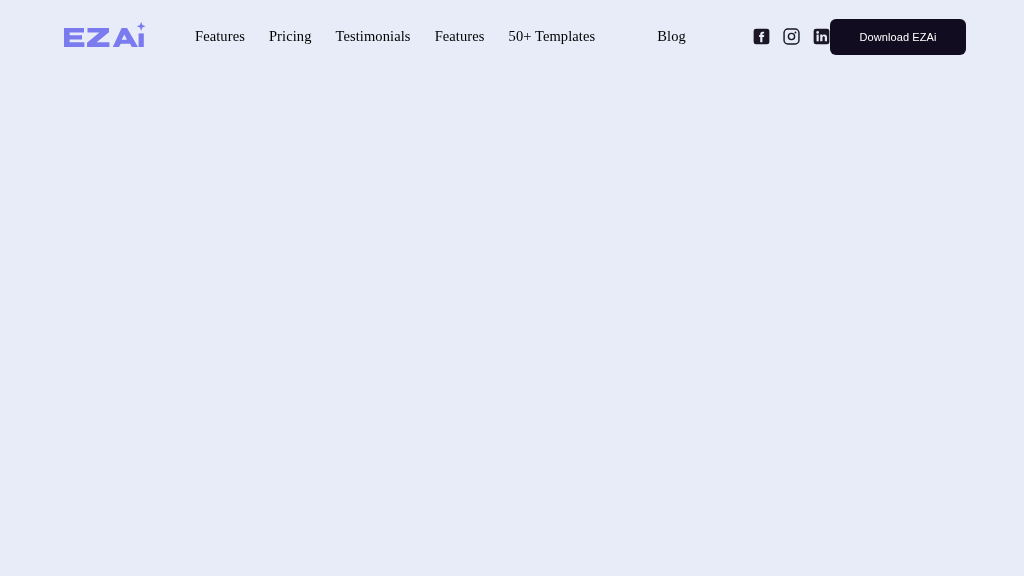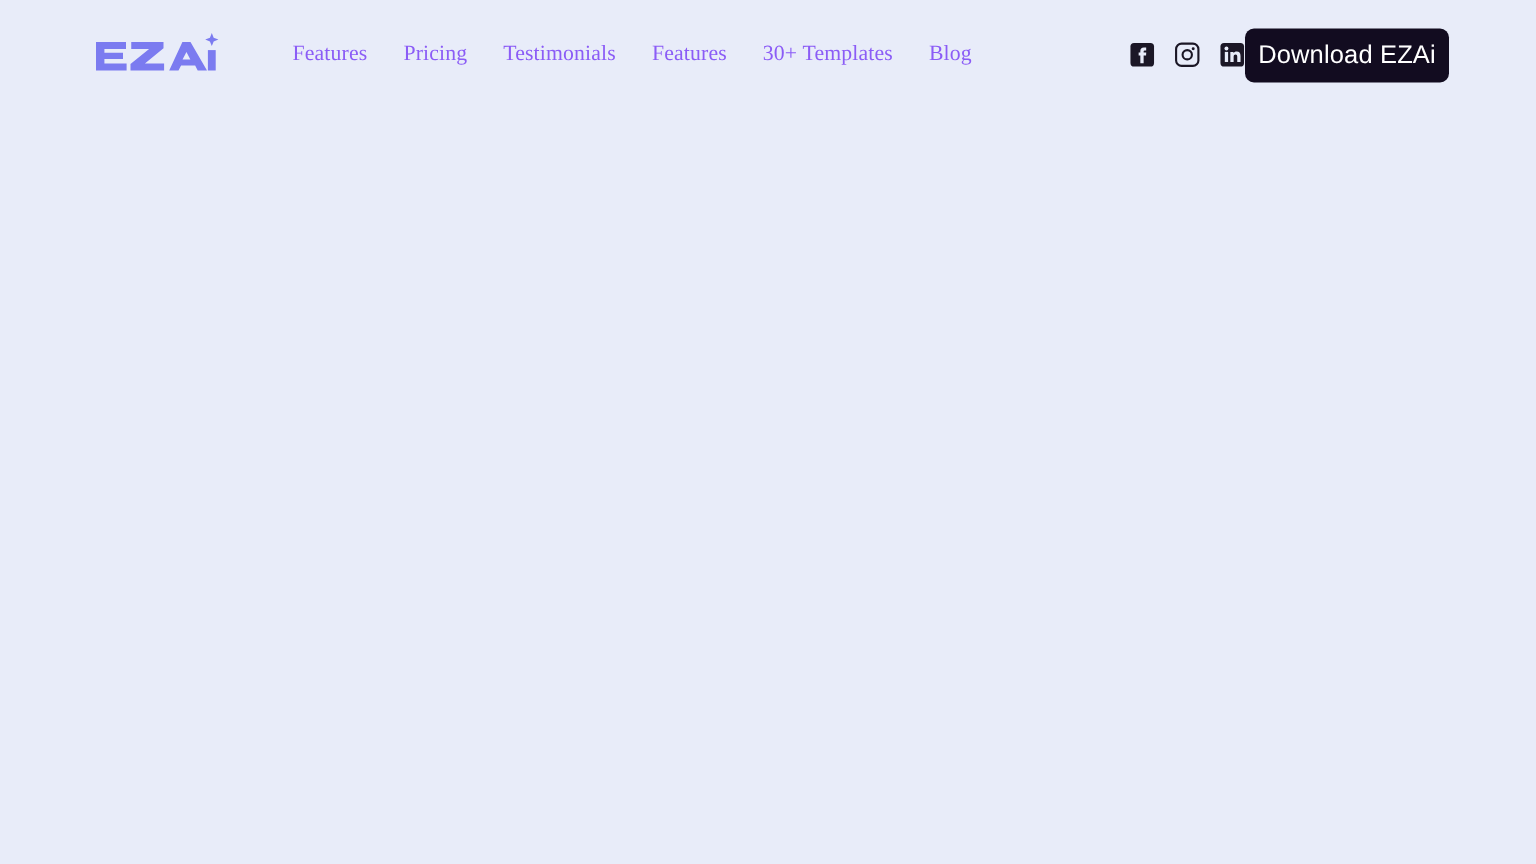--- a/index.html
+++ b/index.html
@@ -53,28 +53,28 @@
     left: 195px;
     top: 0;
     height: 73px;
     display: flex;
     align-items: center;
     gap: 0;
   }
   .nav-link {
     font-family: "Liberation Serif", serif;
     font-size: 14.5px;
-    color: #8b5cf6;
+    color: #000000;
     text-decoration: none;
     white-space: nowrap;
     letter-spacing: 0.1px;
     margin-right: 24px;
     cursor: pointer;
   }
-  .nav-link:last-child { margin-right: 0; }
+  .nav-link:last-child { margin-right: 0; margin-left: 38px; }
 
   
   .socials {
     position: absolute;
     right: 194px;
     top: 0;
     height: 73px;
     display: flex;
     align-items: center;
     gap: 13px;
@@ -91,21 +91,21 @@
     position: absolute;
     right: 58px;
     top: 19px;
     width: 136px;
     height: 36px;
     background: #120c20;
     color: #ffffff;
     border: none;
     border-radius: 6px;
     font-family: "Liberation Sans", sans-serif;
-    font-size: 17px;
+    font-size: 11px;
     font-weight: 400;
     letter-spacing: 0.1px;
     cursor: pointer;
     display: flex;
     align-items: center;
     justify-content: center;
     padding: 0;
   }
 
   
@@ -141,21 +141,21 @@
 
         <path d="M77.2 0 l1.25 3.1 L81.6 4.35 l-3.15 1.25 L77.2 8.7 l-1.25-3.1 L72.8 4.35 l3.15-1.25 Z" fill="#7b7bf0"></path>
       </svg>
     </a>
 
     <nav class="nav">
       <a class="nav-link" href="#">Features</a>
       <a class="nav-link" href="#">Pricing</a>
       <a class="nav-link" href="#">Testimonials</a>
       <a class="nav-link" href="#">Features</a>
-      <a class="nav-link" href="#">30+ Templates</a>
+      <a class="nav-link" href="#">50+ Templates</a>
       <a class="nav-link" href="#">Blog</a>
     </nav>
 
     <div class="socials">
 
       <a href="#" style="display:block;">
         <svg class="social-icon" viewBox="0 0 24 24">
           <rect x="0.9" y="0.9" width="22.2" height="22.2" rx="3.4" fill="#1b1726"></rect>
           <path d="M15.6 12.6 h-2.3 V20 h-3.1 v-7.4 H8.6 V9.9 h1.6 V8.5
                    c0-2 1.05-3.3 3.35-3.3 h2.15 v2.7 h-1.4

